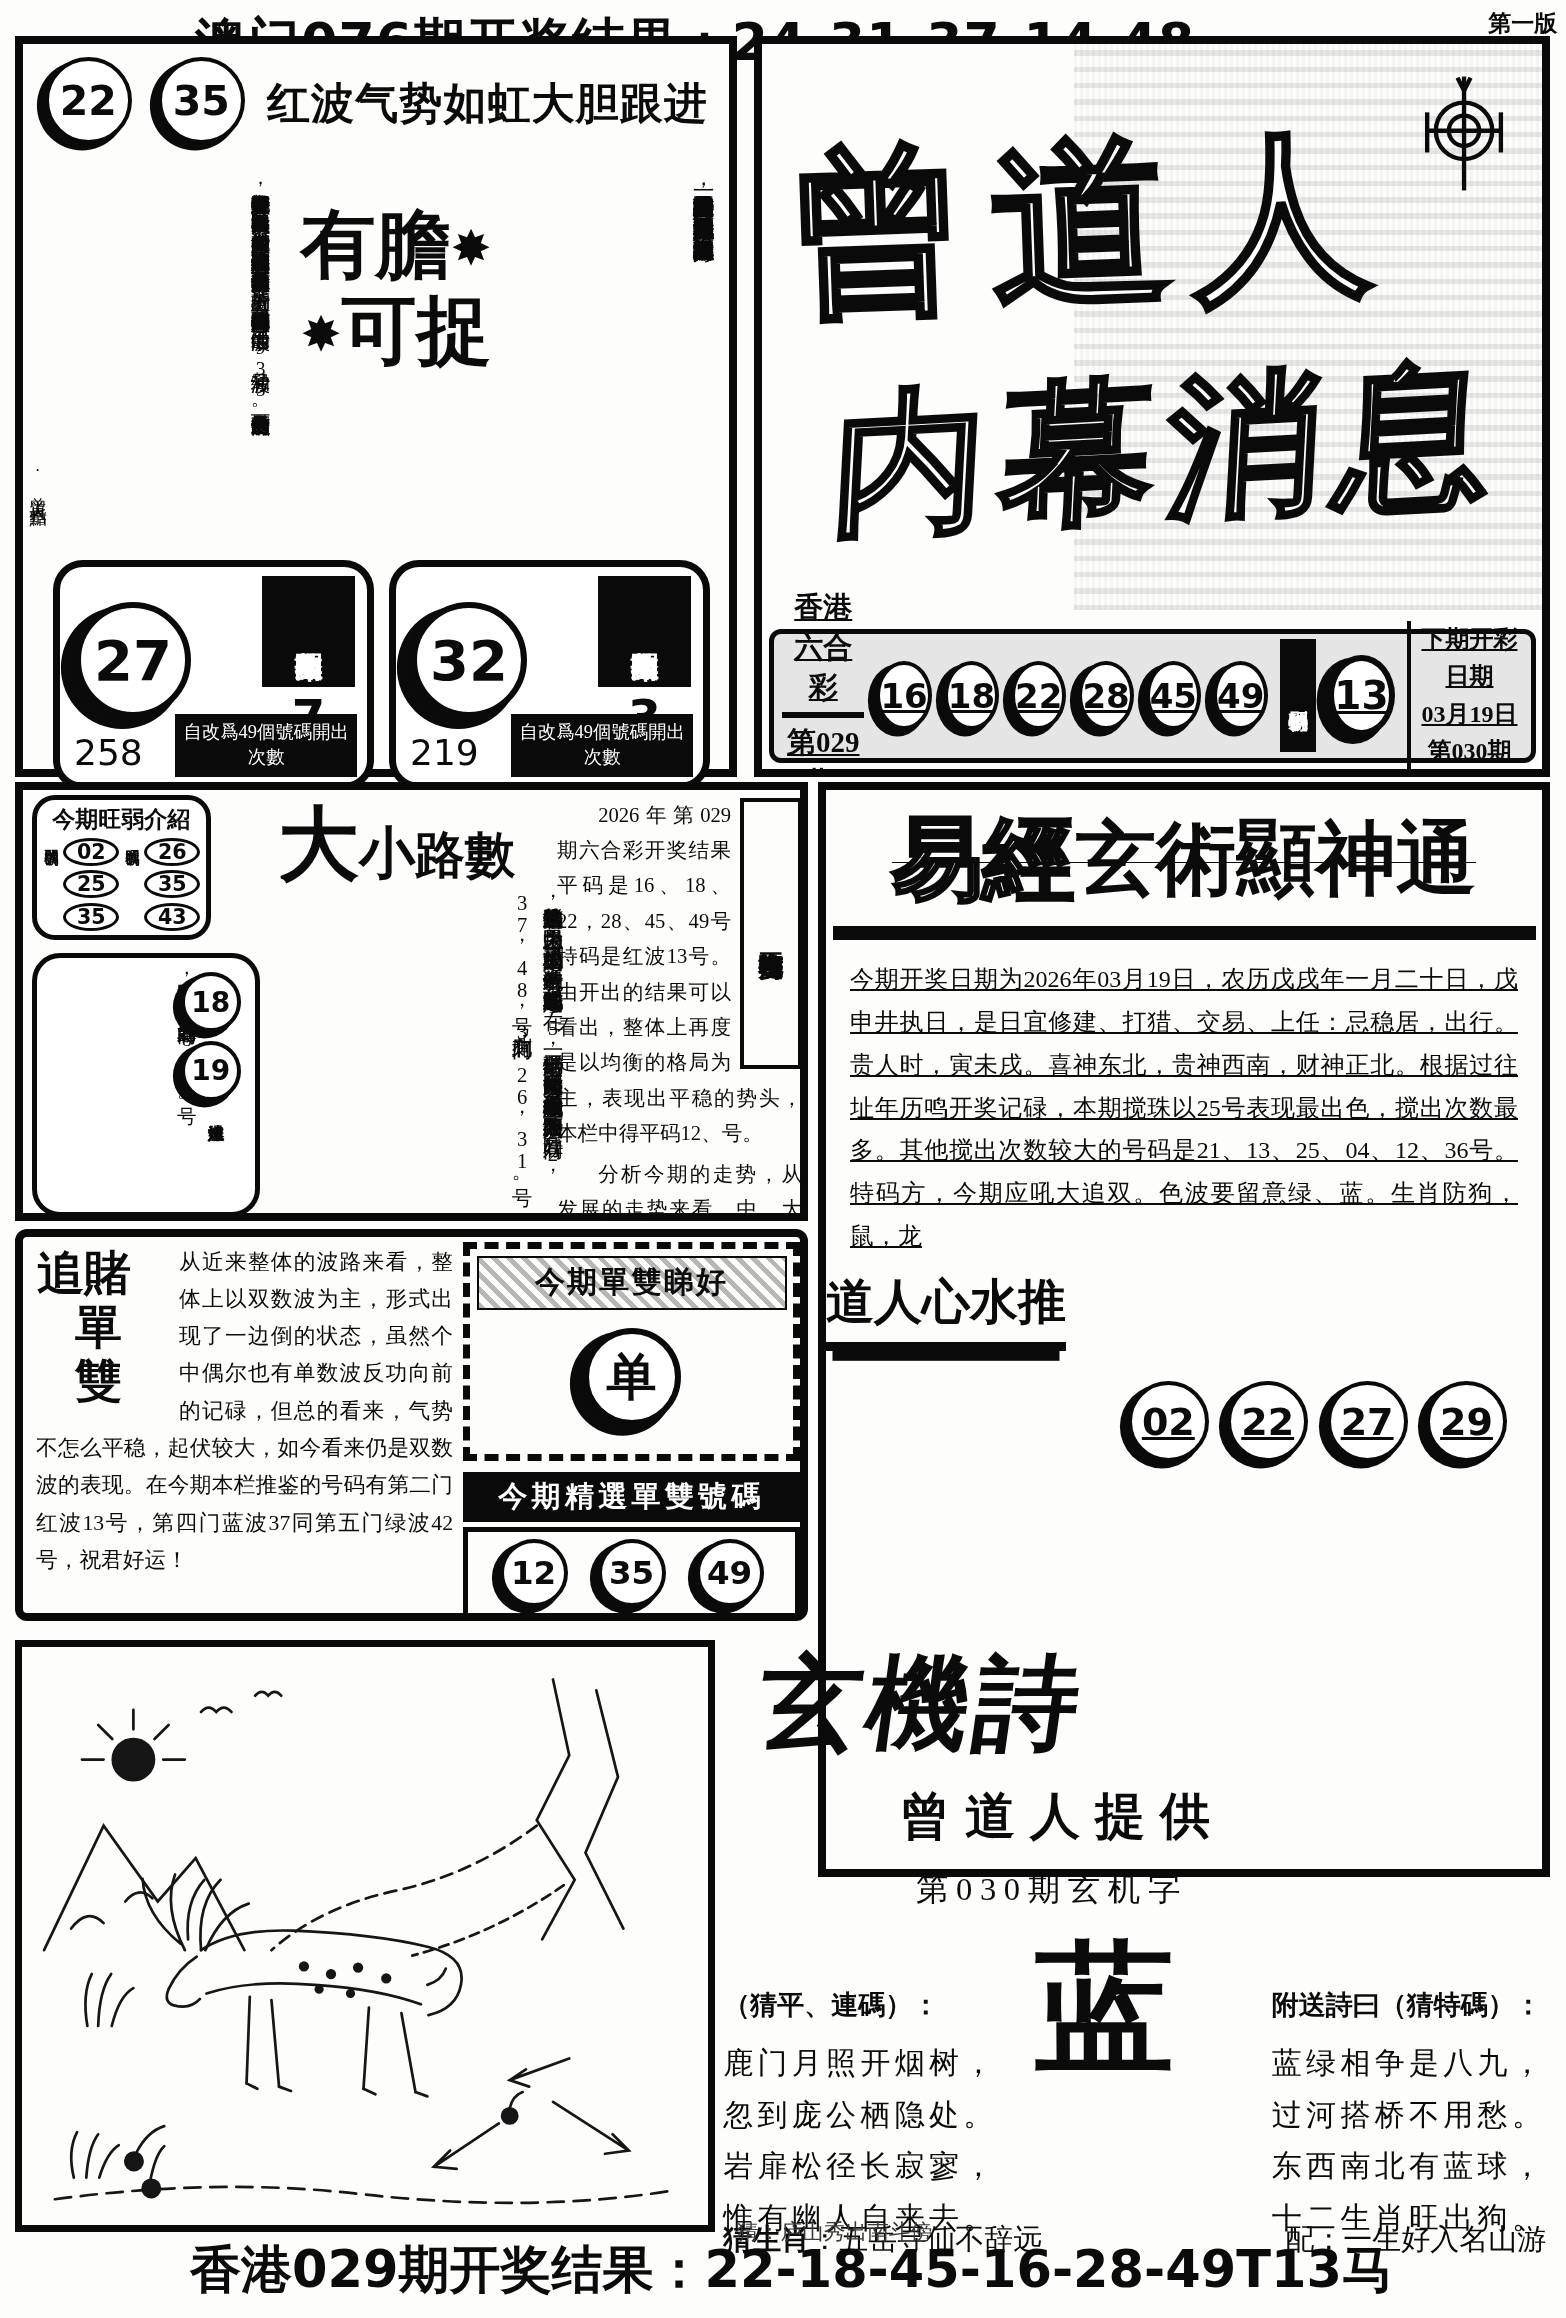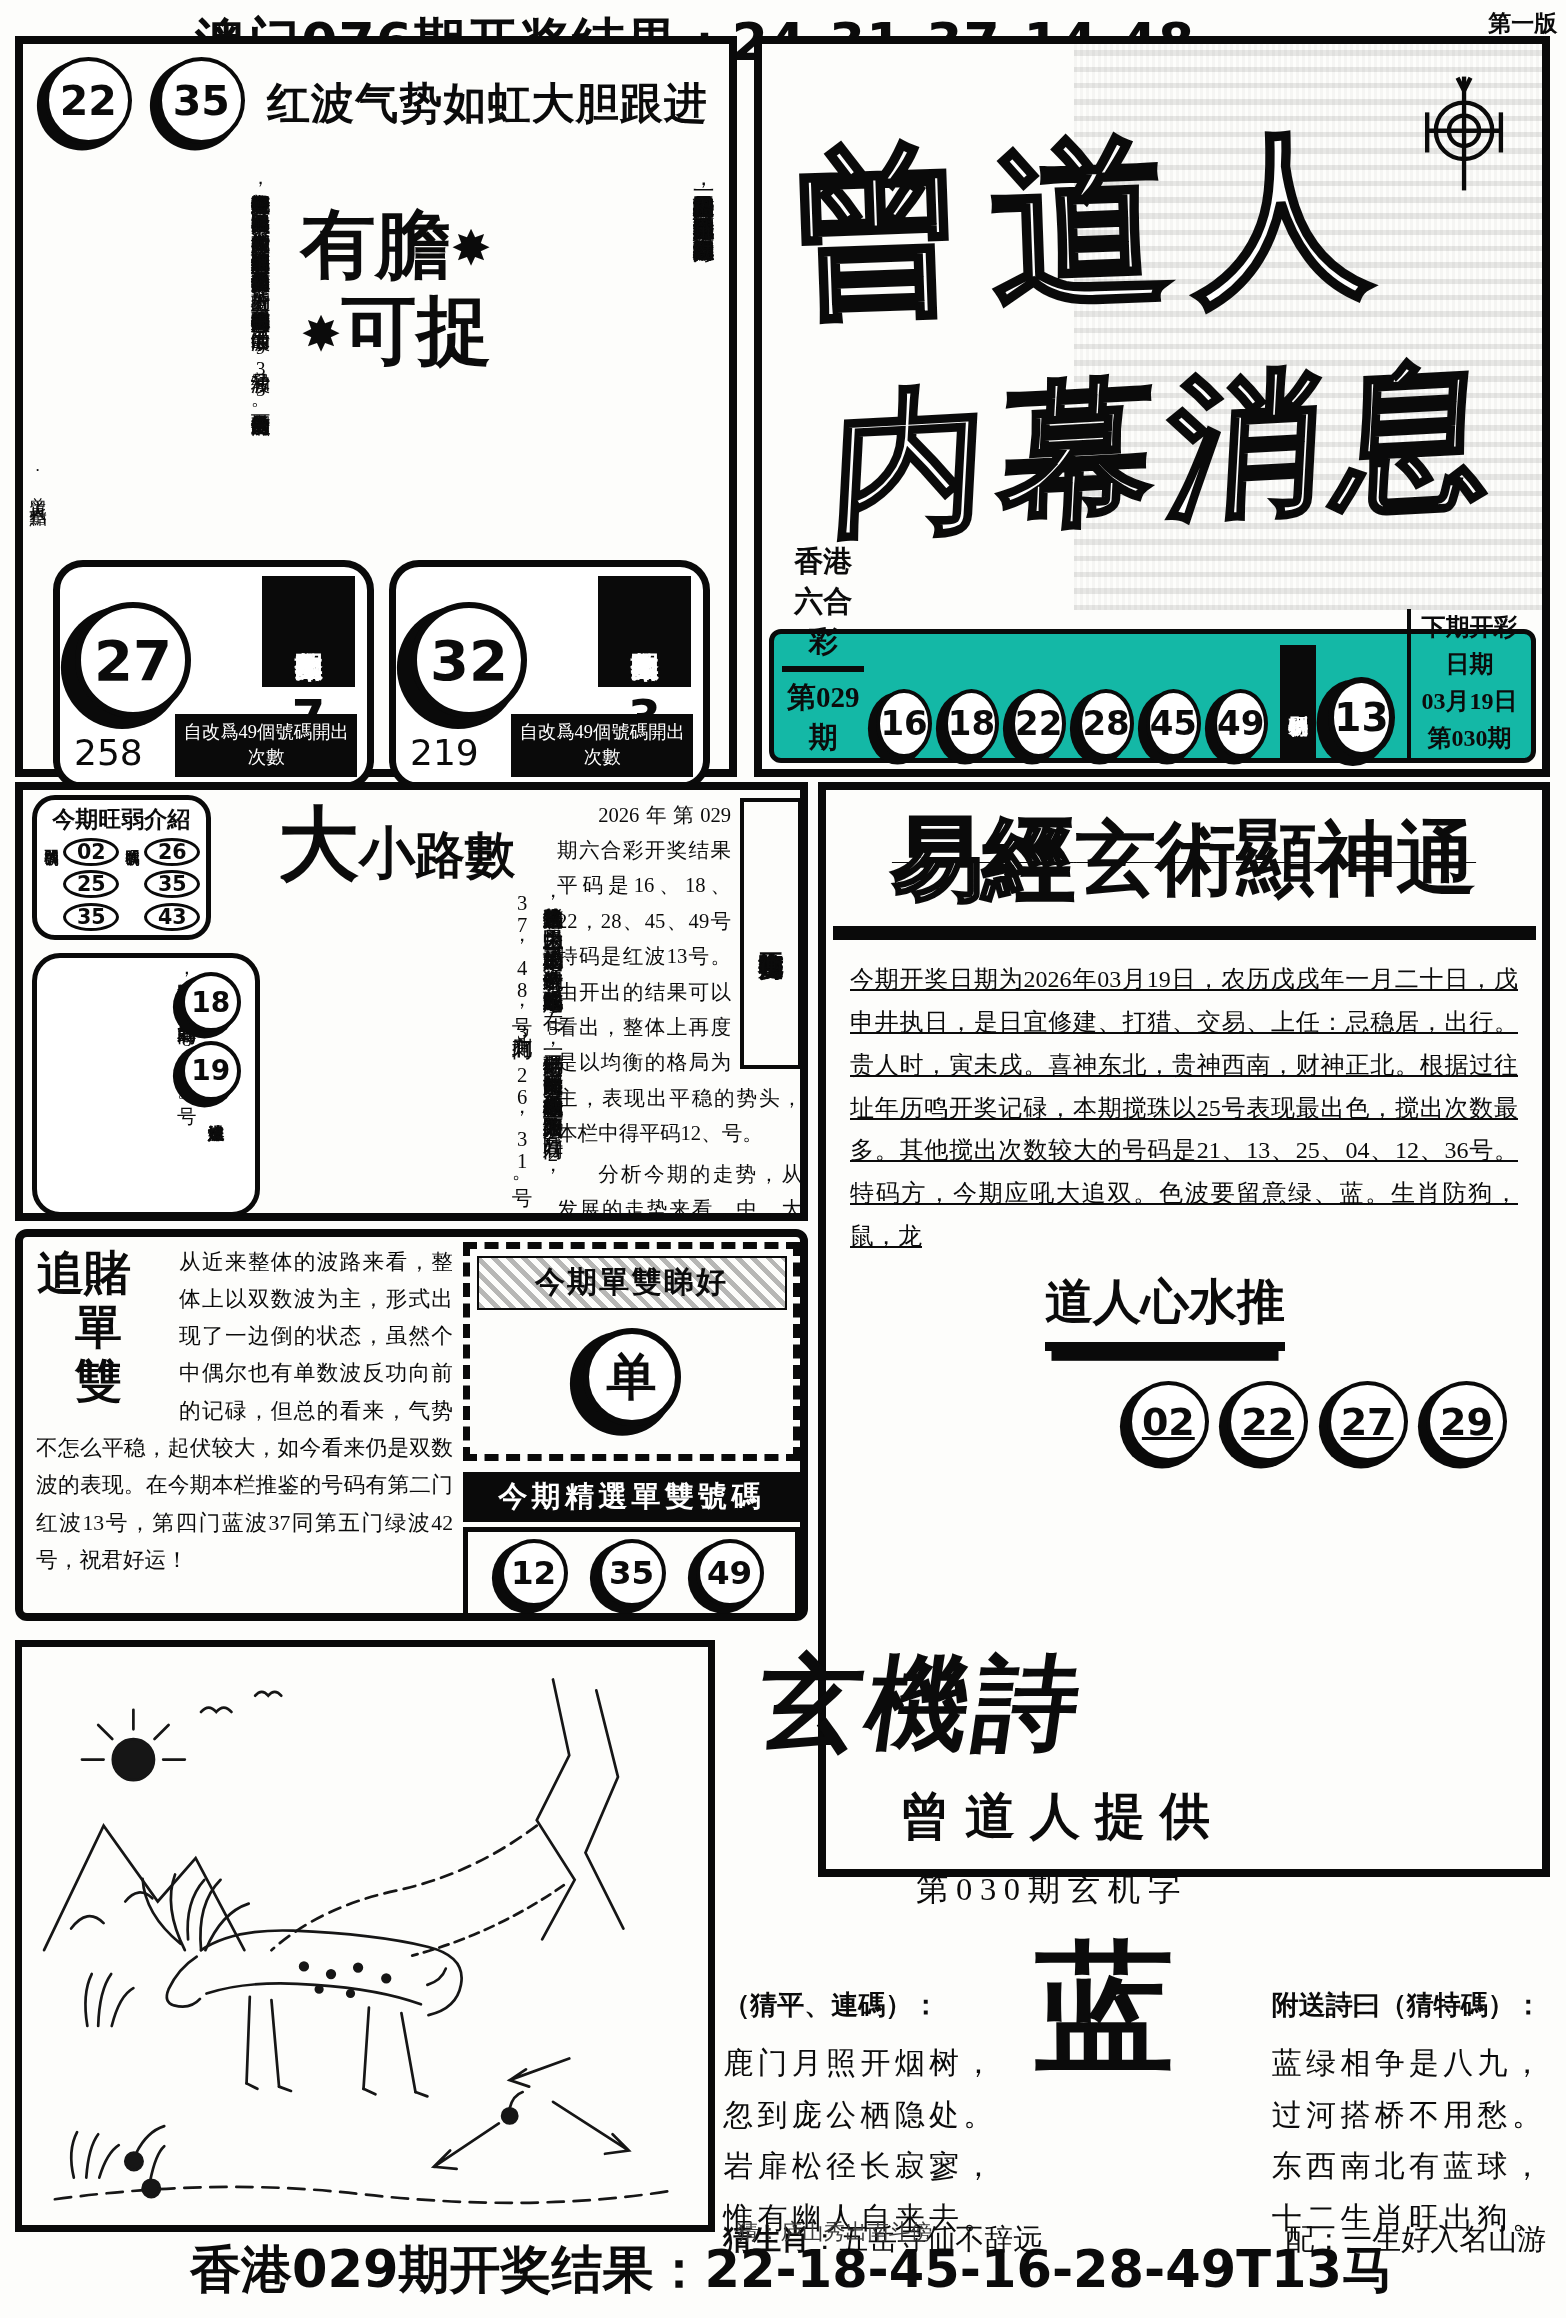--- a/index.html
+++ b/index.html
@@ -47,21 +47,21 @@
         font-size:18.4px;display:flex;align-items:center;justify-content:center;text-align:center;line-height:1.35;}
   
   #tr{left:754px;top:36px;width:796px;height:741px;overflow:hidden;}
   .tr-noise{position:absolute;right:0;top:0;width:60%;height:78%;opacity:.55;
      background:repeating-linear-gradient(0deg,rgba(0,0,0,.16) 0 5.4px,transparent 5.4px 16.3px),
                 repeating-linear-gradient(90deg,rgba(0,0,0,.06) 0 2.7px,transparent 2.7px 6px);}
   .brand1{left:27px;top:60px;font-size:179px;letter-spacing:23px;transform:rotate(-2deg);}
   .brand2{left:70px;top:303px;font-size:154px;letter-spacing:14px;transform:rotate(-3deg) skewX(-6deg);}
   .compass{right:27px;top:27px;}
   .tr-strip{position:absolute;left:6.5px;right:6.5px;bottom:6.5px;height:134px;border:5.4px solid #0a0a0a;
-        border-radius:12px;background:#14b8a6;display:flex;align-items:flex-end;gap:12px;padding:0 8.7px;box-sizing:border-box;}
+        border-radius:12px;background:#e5e5e5;display:flex;align-items:center;gap:12px;padding:0 8.7px;box-sizing:border-box;text-decoration:underline;}
   .strip-left{width:128px;text-align:center;}
   .strip-lottery{font-size:29px;font-weight:700;border-bottom:6.5px solid #0a0a0a;padding-bottom:4.3px;}
   .strip-issue{font-size:29px;font-weight:700;margin-top:5.4px;}
   .strip-ball{width:69px;height:69px;font-size:34px;}
   .special-label{width:36px;height:113px;background:#0a0a0a;color:#fff;display:flex;align-items:center;
         justify-content:center;font-size:19.5px;font-weight:700;}
   .special-ball{width:81px;height:81px;font-size:39px;border-width:6.5px;box-shadow:-8.7px 5.4px 0 2.7px #0a0a0a;}
   .strip-next{margin-left:auto;width:163px;text-align:center;font-size:24px;font-weight:700;line-height:1.55;
         border-left:4.3px solid #0a0a0a;padding-left:6.5px;}
   
@@ -87,21 +87,21 @@
   .zw-title{float:right;width:52px;height:257px;border:4.3px solid #0a0a0a;margin:0 0 8.7px 8.7px;
         display:flex;align-items:center;justify-content:center;font-size:25px;font-weight:700;padding:3.3px 1.1px;}
   .zw p{margin:0 0 5.4px 0;text-indent:2em;}
   
   #yj{left:818px;top:782px;width:732px;height:1095px;text-decoration:underline;}
   .yj-title{text-align:center;margin-top:7.6px;white-space:nowrap;}
   .yj-outline{font-size:91px;vertical-align:middle;-webkit-text-stroke:3.3px #0a0a0a;}
   .yj-solid{font-size:80px;font-weight:700;font-family:"DejaVu Sans",sans-serif;vertical-align:middle;}
   .yj-band{height:14px;background:#0a0a0a;margin:5.4px 6.5px 0 6.5px;}
   .yj-body{margin:18.4px 24px 0 24px;font-size:24px;line-height:1.78;text-align:justify;}
-  .yj-pick{ text-align:center;margin:13px 38px 0 0;}
+  .yj-pick{ text-align:left;margin:13px 38px 0 0;}
   .yj-pick span{display:inline-block;font-size:48px;font-weight:700;font-family:"DejaVu Sans",sans-serif;
         border-bottom:9.8px solid #0a0a0a;padding-bottom:7.6px;box-shadow:0 16.3px 0 -6.5px #0a0a0a;}
   .yj-balls{display:flex;gap:18.4px;justify-content:flex-end;margin:30px 35px 0 0;}
   .yj-ball{width:81px;height:81px;font-size:38px;}
   
   #zd{left:15px;top:1229px;width:793px;height:392px;border-radius:12px;}
   .zd-text{position:absolute;left:13px;top:6.5px;width:417px;height:364px;font-size:21.7px;line-height:1.72;text-align:justify;}
   .zd-title{float:left;width:130px;margin:2.2px 12px 3.3px 1.1px;font-family:"DejaVu Sans",sans-serif;font-weight:700;font-size:47px;line-height:1.15;}
   .zd-title .t2{margin-left:38px;}
   .ds-box{position:absolute;left:440px;top:5.4px;width:337px;height:219px;border:7.6px dashed #0a0a0a;box-sizing:border-box;}

